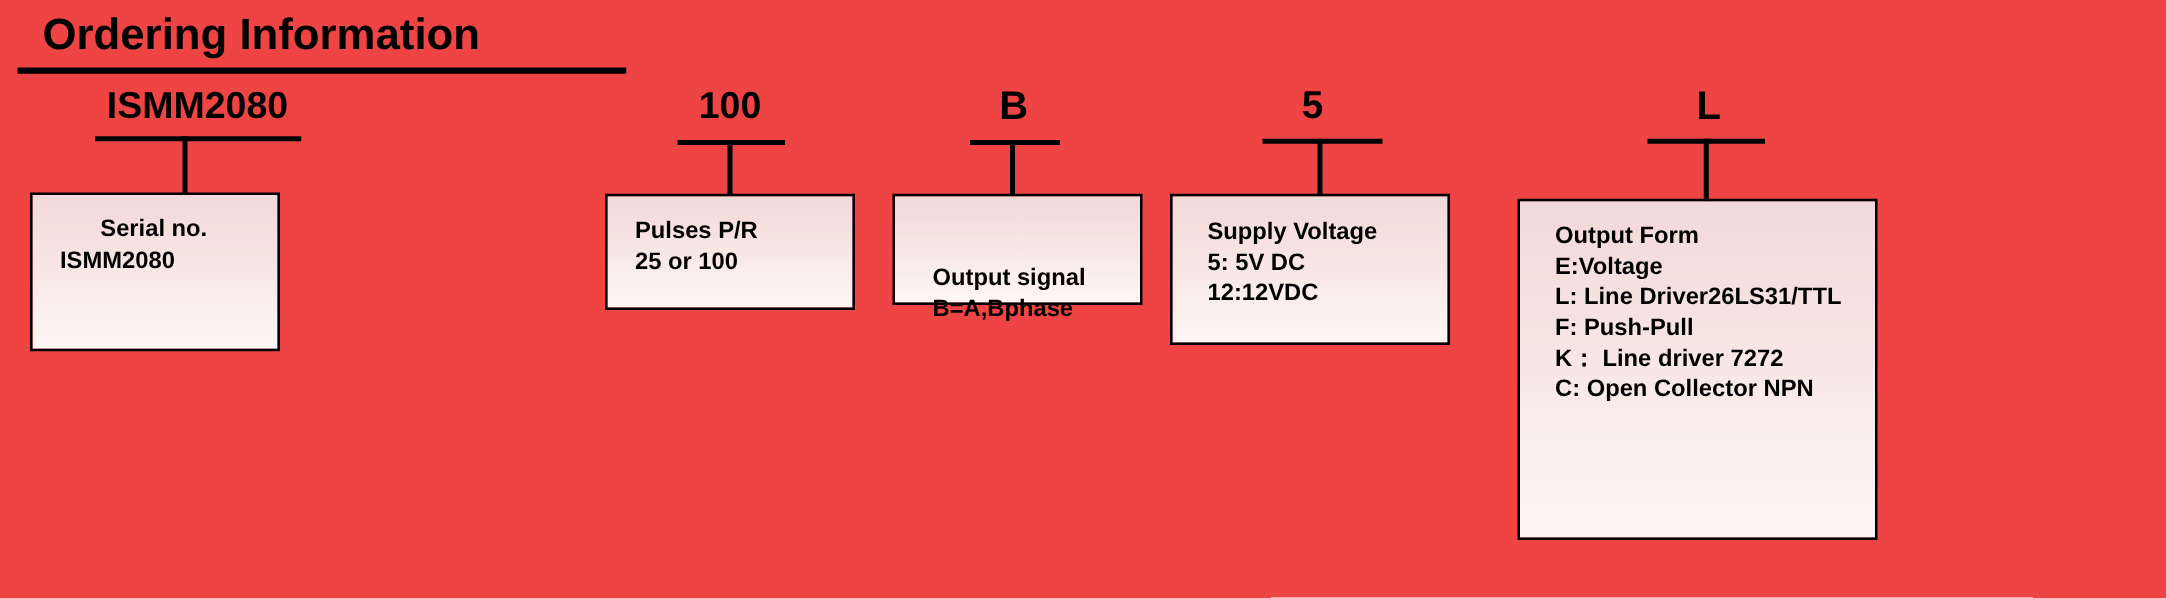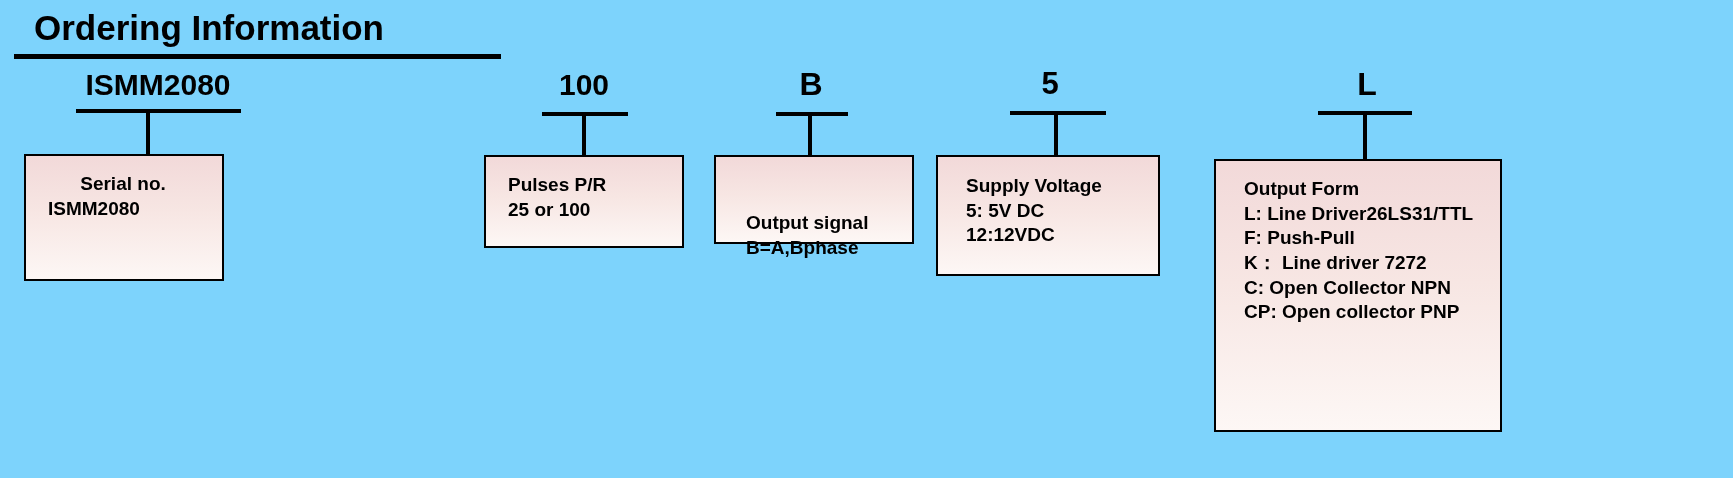--- a/index.html
+++ b/index.html
@@ -8,21 +8,21 @@
     background: #ffffff;
   }
   body {
     font-family: "Liberation Sans", sans-serif;
     -webkit-font-smoothing: antialiased;
   }
   #canvas {
     position: relative;
     width: 1733px;
     height: 478px;
-    background: #7dd3fc;
+    background: #ef4444;
     overflow: hidden;
   }
 
   
   .title {
     position: absolute;
     left: 34px;
     top: 8px;
     font-size: 35px;
     font-weight: bold;
@@ -125,21 +125,21 @@
       <span class="box-line">12:12VDC</span>
     </div>
   </div>
 
   <div class="code" style="left:1322px; top:66px; width:90px; font-size:32px;">L</div>
   <div class="code-rule" style="left:1318px; top:111px; width:94px;"></div>
   <div class="drop" style="left:1363px; top:111px; height:50px;"></div>
   <div class="box" style="left:1214px; top:159px; width:288px; height:273px;">
     <div class="box-text" style="left:28px; top:16px; font-size:19px;">
       <span class="box-line">Output Form</span>
+      <span class="box-line">E:Voltage</span>
       <span class="box-line">L: Line Driver26LS31/TTL</span>
       <span class="box-line">F: Push-Pull</span>
       <span class="box-line">K：  Line driver 7272</span>
       <span class="box-line">C: Open Collector NPN</span>
-      <span class="box-line">CP: Open collector PNP</span>
     </div>
   </div>
 
 </div>
 
 </body></html>

